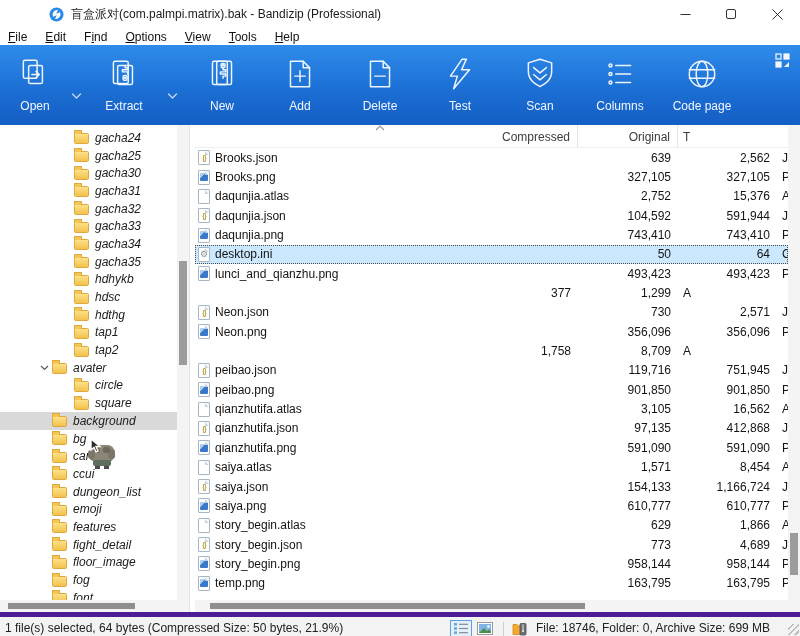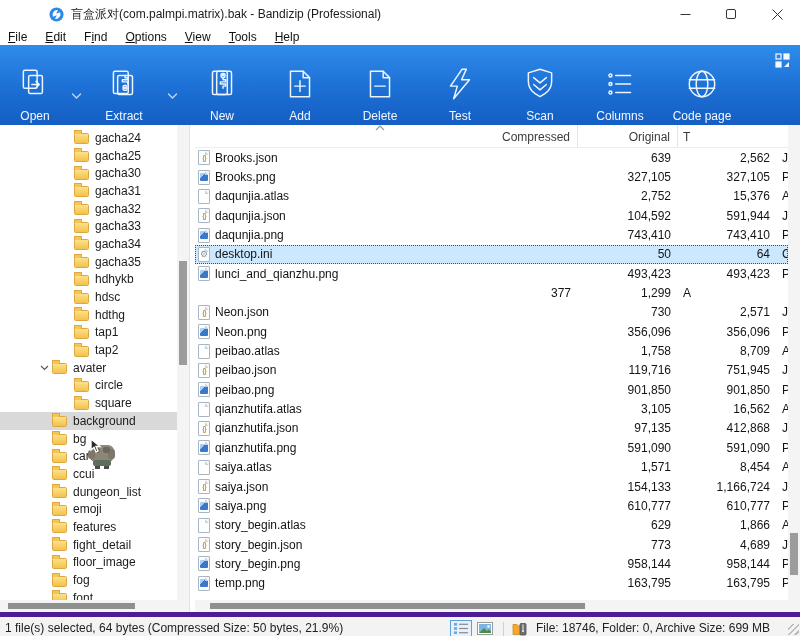--- a/index.html
+++ b/index.html
@@ -13,30 +13,30 @@
   .win-btns{position:absolute;right:0;top:0;height:28px;display:flex;}
   .win-btn{width:46px;height:28px;display:flex;align-items:center;justify-content:center;color:#333;}
 
   
   .menubar{position:absolute;top:28px;left:0;right:0;height:17px;background:#fff;display:flex;align-items:center;padding-left:8px;}
   .menu-item{font-size:12px;color:#111;margin-right:18px;white-space:nowrap;}
   .menu-item .u{text-decoration:underline;}
 
   
   .toolbar{position:absolute;top:45px;left:0;right:0;height:80px;background:linear-gradient(180deg,var(--tb-top) 0%,var(--tb-mid) 55%,var(--tb-bot) 100%);display:flex;align-items:stretch;padding-left:6px;}
-  .tb-btn{display:flex;flex-direction:column;align-items:center;justify-content:flex-start;padding-top:18px;color:#fff;}
+  .tb-btn{display:flex;flex-direction:column;align-items:center;justify-content:flex-start;padding-top:8px;color:#fff;}
   .tb-icon{height:42px;display:flex;align-items:center;justify-content:center;opacity:.93;}
   .tb-label{font-size:12px;margin-top:4px;color:#f2f7ff;white-space:nowrap;}
   .tb-chevron{display:flex;align-items:center;justify-content:center;padding-top:22px;opacity:.85;}
   .tb-overflow{position:absolute;right:10px;top:8px;opacity:.95;}
 
   
   .main{position:absolute;top:125px;left:0;right:0;height:487px;background:#fff;}
   .sidebar{position:absolute;left:0;top:0;width:190px;height:100%;border-right:1px solid #e2e2e2;}
-  .tree{position:absolute;left:0;top:4px;right:12px;bottom:12px;overflow:hidden;}
+  .tree{position:absolute;left:0;top:4px;right:12px;bottom:12px;overflow:hidden;font-style:italic;}
   .tree-row{display:flex;align-items:center;height:17.7px;font-size:12px;color:#1b1b1b;white-space:nowrap;}
   .tree-row.sel{background:var(--tree-sel);}
   .tw{flex:none;}
   .chev-slot{width:16px;flex:none;display:flex;align-items:center;justify-content:center;color:#555;}
   .folder{flex:none;width:15px;height:11px;position:relative;background:linear-gradient(180deg,#fde189,#f2c24d);border:1px solid #dfa83e;border-radius:1.5px;margin-right:6px;margin-top:2px;}
   .folder::before{content:"";position:absolute;top:-4px;left:-1px;width:6px;height:3px;background:#f4c755;border:1px solid #dfa83e;border-bottom:none;border-radius:1px 1px 0 0;}
 
   
   .vscroll{position:absolute;top:0;right:0;width:12px;bottom:12px;background:#f4f4f4;}
   .vthumb{position:absolute;left:2px;right:2px;background:#9c9c9c;}
@@ -520,24 +520,20 @@
           <div class="frow">
             <div class="c-name">
               <span class="fico fico-png"></span>
               <span>Neon.png</span>
             </div>
             <div class="c-num">356,096</div>
             <div class="c-num">356,096</div>
             <div class="c-type">P</div>
           </div>
           <div class="frow">
-            <div class="c-name">
-              <span class="fico fico-atlas"></span>
-              <span>peibao.atlas</span>
-            </div>
             <div class="c-num">1,758</div>
             <div class="c-num">8,709</div>
             <div class="c-type">A</div>
           </div>
           <div class="frow">
             <div class="c-name">
               <span class="fico fico-json"></span>
               <span>peibao.json</span>
             </div>
             <div class="c-num">119,716</div>

